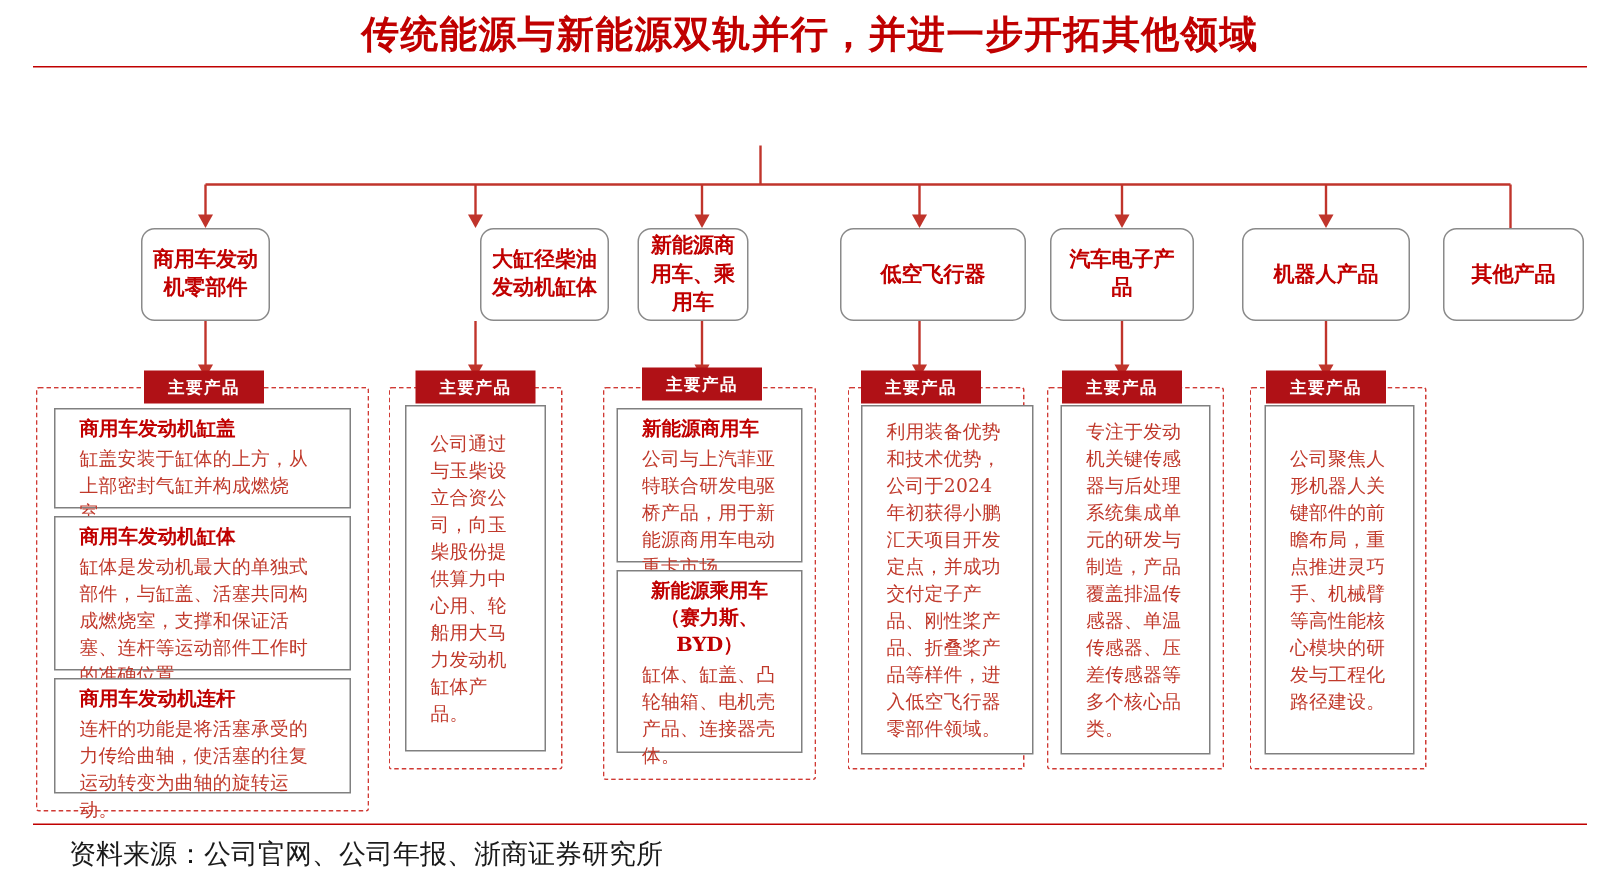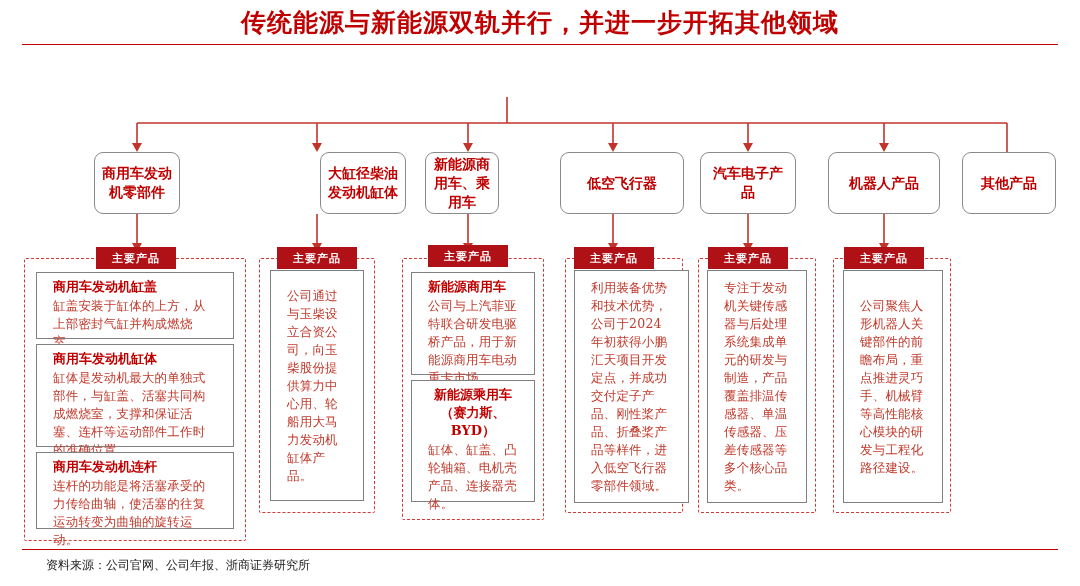--- a/index.html
+++ b/index.html
@@ -19,21 +19,21 @@
   .rule-top{
     position:absolute;left:22px;top:44px;width:1036px;height:0;
     border-top:1.6px solid #C00000;
   }
   .rule-bottom{
     position:absolute;left:22px;top:549px;width:1036px;height:0;
     border-top:1.6px solid #C00000;
   }
   .source{
     position:absolute;left:46px;top:557px;
-    color:#1a1a1a;font-size:12px;
+    color:#1a1a1a;font-size:18px;
     font-family:"DejaVu Serif","Liberation Serif",serif;
   }
 
   
   .root-box{
     position:absolute;left:353px;top:62px;width:308px;height:35px;
     background:#B01116;border-radius:6px;
     display:flex;align-items:center;justify-content:center;
     color:#ffffff;font-size:17px;font-weight:bold;letter-spacing:3px;
     font-family:"DejaVu Serif","Liberation Serif",serif;

